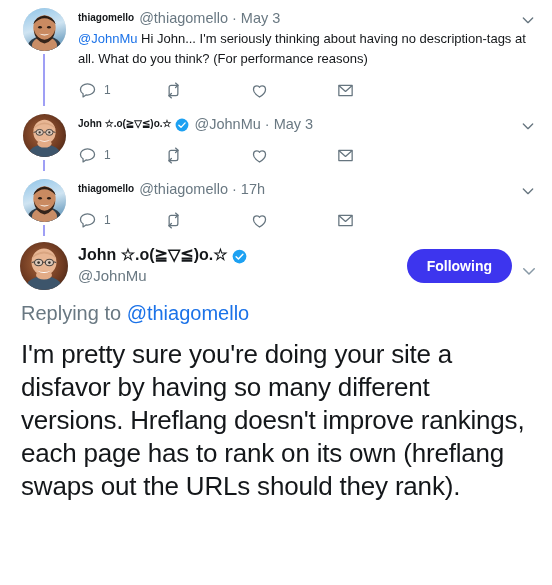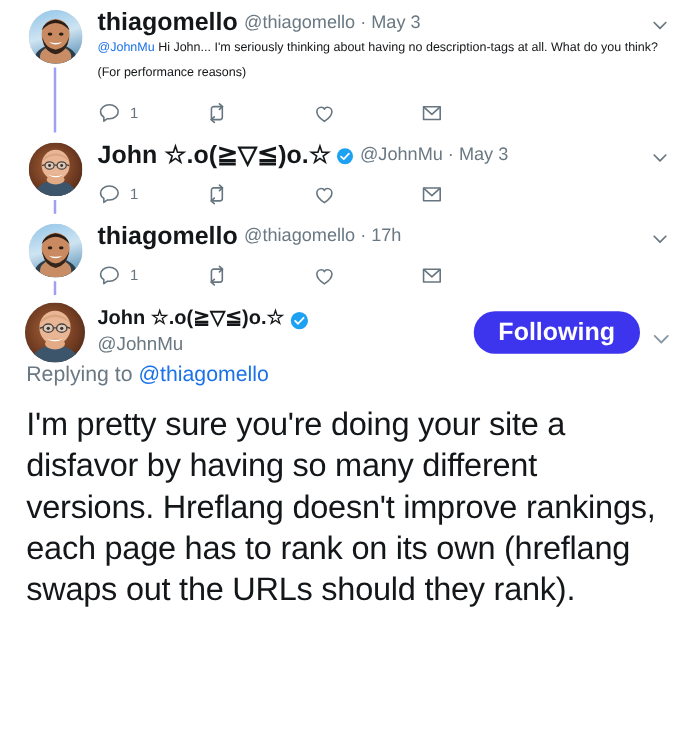--- a/index.html
+++ b/index.html
@@ -67,21 +67,21 @@
   .namerow {
     display: flex;
     align-items: center;
     line-height: 20px;
     white-space: nowrap;
     font-size: 14.5px;
   }
   .dispname {
     font-weight: bold;
     color: #14171a;
-    font-size: 20px;
+    font-size: 10px;
   }
   .handle, .dot, .time {
     color: #697882;
     font-weight: normal;
     font-size: 14.5px;
   }
   .handle { margin-left: 5px; }
   .dot { margin: 0 4px; }
 
   .verified {
@@ -89,21 +89,21 @@
     width: 14px;
     height: 14px;
     margin-left: 4px;
     flex: 0 0 14px;
     position: relative;
     top: 1px;
   }
   .verified svg { display:block; width:100%; height:100%; }
 
   .tweet-text {
-    font-size: 10px;
+    font-size: 13px;
     line-height: 20px;
     color: #14171a;
     margin-top: 1px;
     word-wrap: break-word;
   }
   .tweet-text a, .link {
     color: #1b72e8;
     text-decoration: none;
   }
 
@@ -182,21 +182,21 @@
   .main-handle {
     font-size: 15px;
     color: #697882;
     line-height: 20px;
     margin-top: 1px;
   }
   .follow-btn {
     background: #3d35ee;
     color: #ffffff;
     font-weight: bold;
-    font-size: 20px;
+    font-size: 14px;
     border: none;
     border-radius: 100px;
     padding: 9px 20px;
     line-height: 16px;
     cursor: pointer;
     margin-top: 7px;
     margin-right: 26px;
     white-space: nowrap;
     font-family: "Liberation Sans", sans-serif;
   }
@@ -204,22 +204,23 @@
     position: absolute;
     right: 14px;
     top: 26px;
     width: 18px;
     height: 18px;
     color: #8899a6;
   }
   .main-caret svg { display:block; width:100%; height:100%; }
 
   .replying {
-    font-size: 17px;
+    font-size: 20px;
     color: #697882;
+    margin-top: 12px;
     margin-left: 1px;
   }
   .replying .link { color: #1b72e8; }
 
   .main-text {
     font-size: 26px;
     line-height: 33px;
     color: #14171a;
     margin-top: 13px;
     margin-left: 1px;

